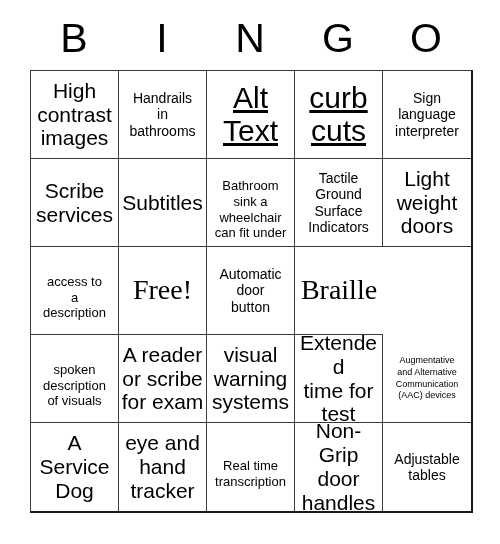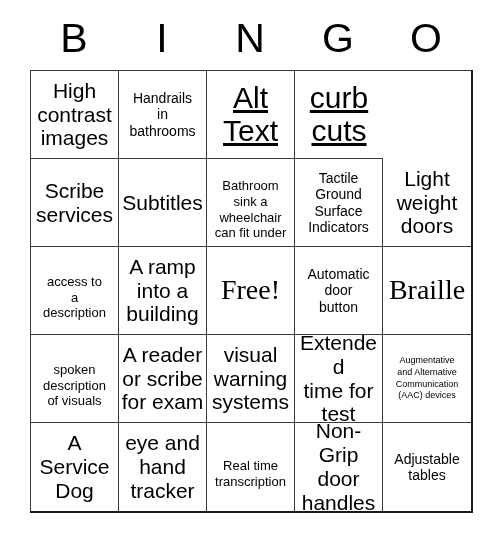--- a/index.html
+++ b/index.html
@@ -122,20 +122,25 @@
 bathrooms</span>
         </div>
         <div class="cell fs-xxl">
           <span class="cell-text">Alt
 Text</span>
         </div>
         <div class="cell fs-xxl">
           <span class="cell-text">curb
 cuts</span>
         </div>
+        <div class="cell fs-md">
+          <span class="cell-text">Sign
+language
+interpreter</span>
+        </div>
       </div>
       <div class="grid-row">
         <div class="cell fs-lg">
           <span class="cell-text">Scribe
 services</span>
         </div>
         <div class="cell fs-lg">
           <span class="cell-text">Subtitles</span>
         </div>
         <div class="cell fs-sm">
@@ -154,25 +159,20 @@
           <span class="cell-text">Light
 weight
 doors</span>
         </div>
       </div>
       <div class="grid-row">
         <div class="cell fs-sm">
           <span class="cell-text">access to
 a
 description</span>
-        </div>
-        <div class="cell fs-lg">
-          <span class="cell-text">A ramp
-into a
-building</span>
         </div>
         <div class="cell fs-xl">
           <span class="cell-text">Free!</span>
         </div>
         <div class="cell fs-md">
           <span class="cell-text">Automatic
 door
 button</span>
         </div>
         <div class="cell fs-xl">

